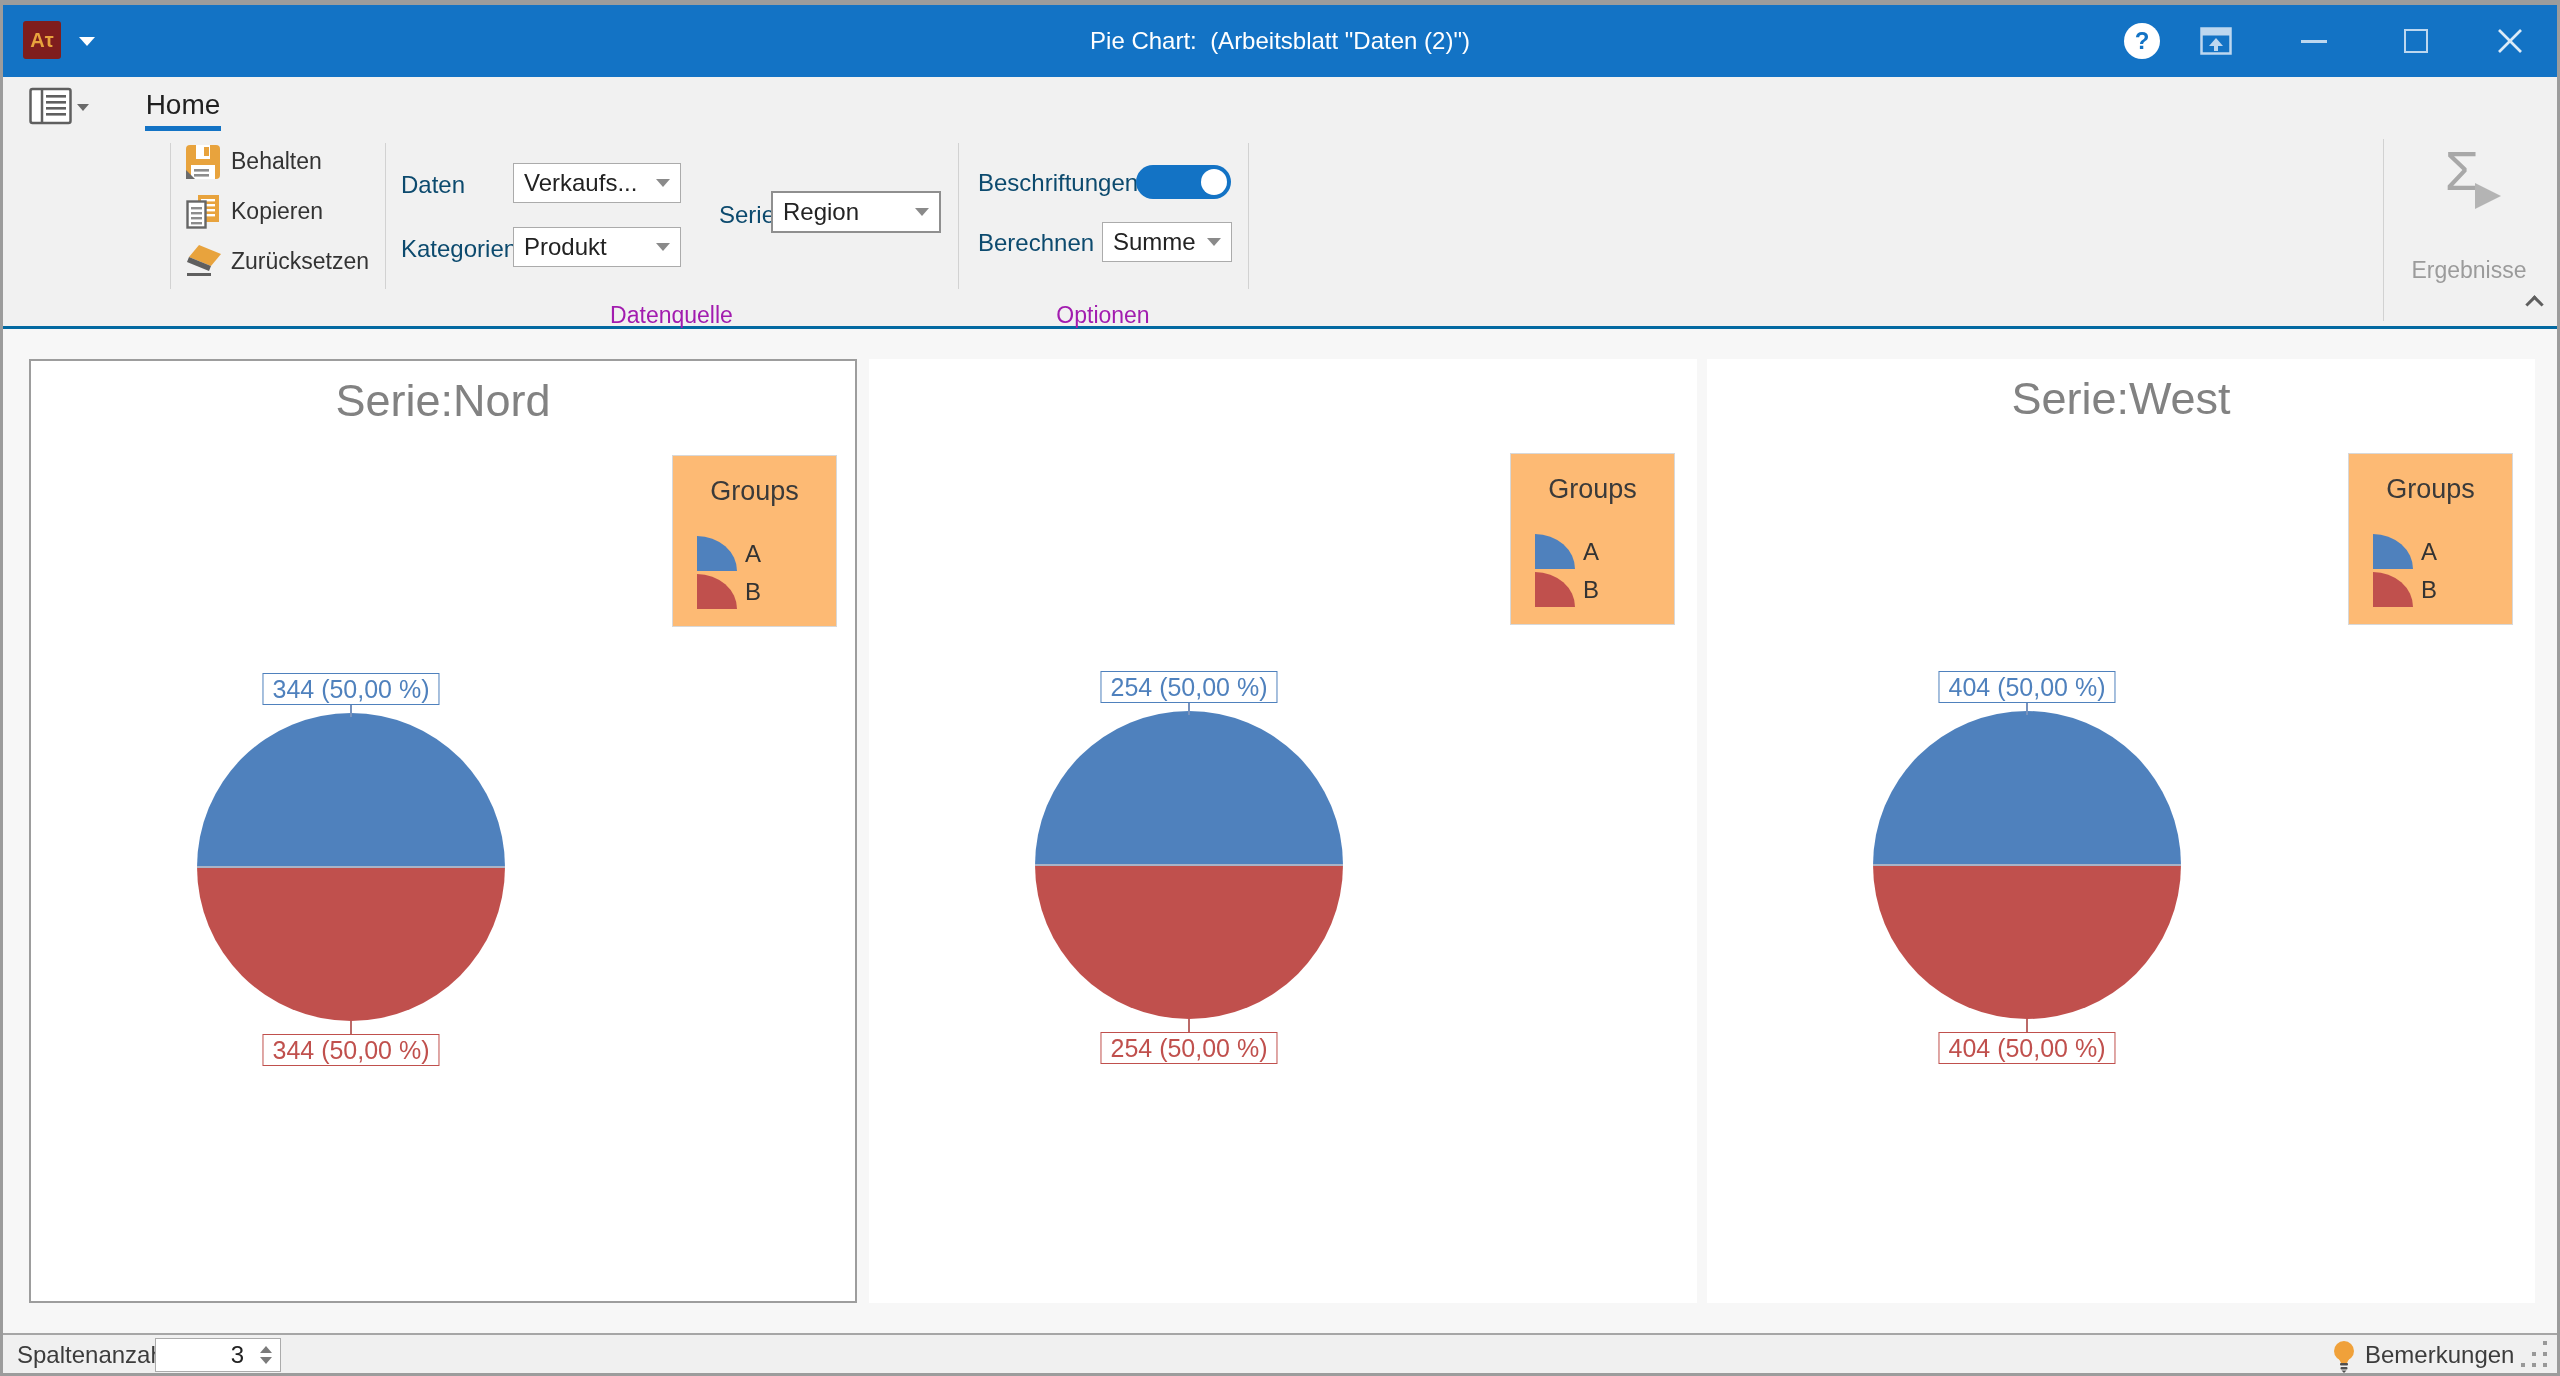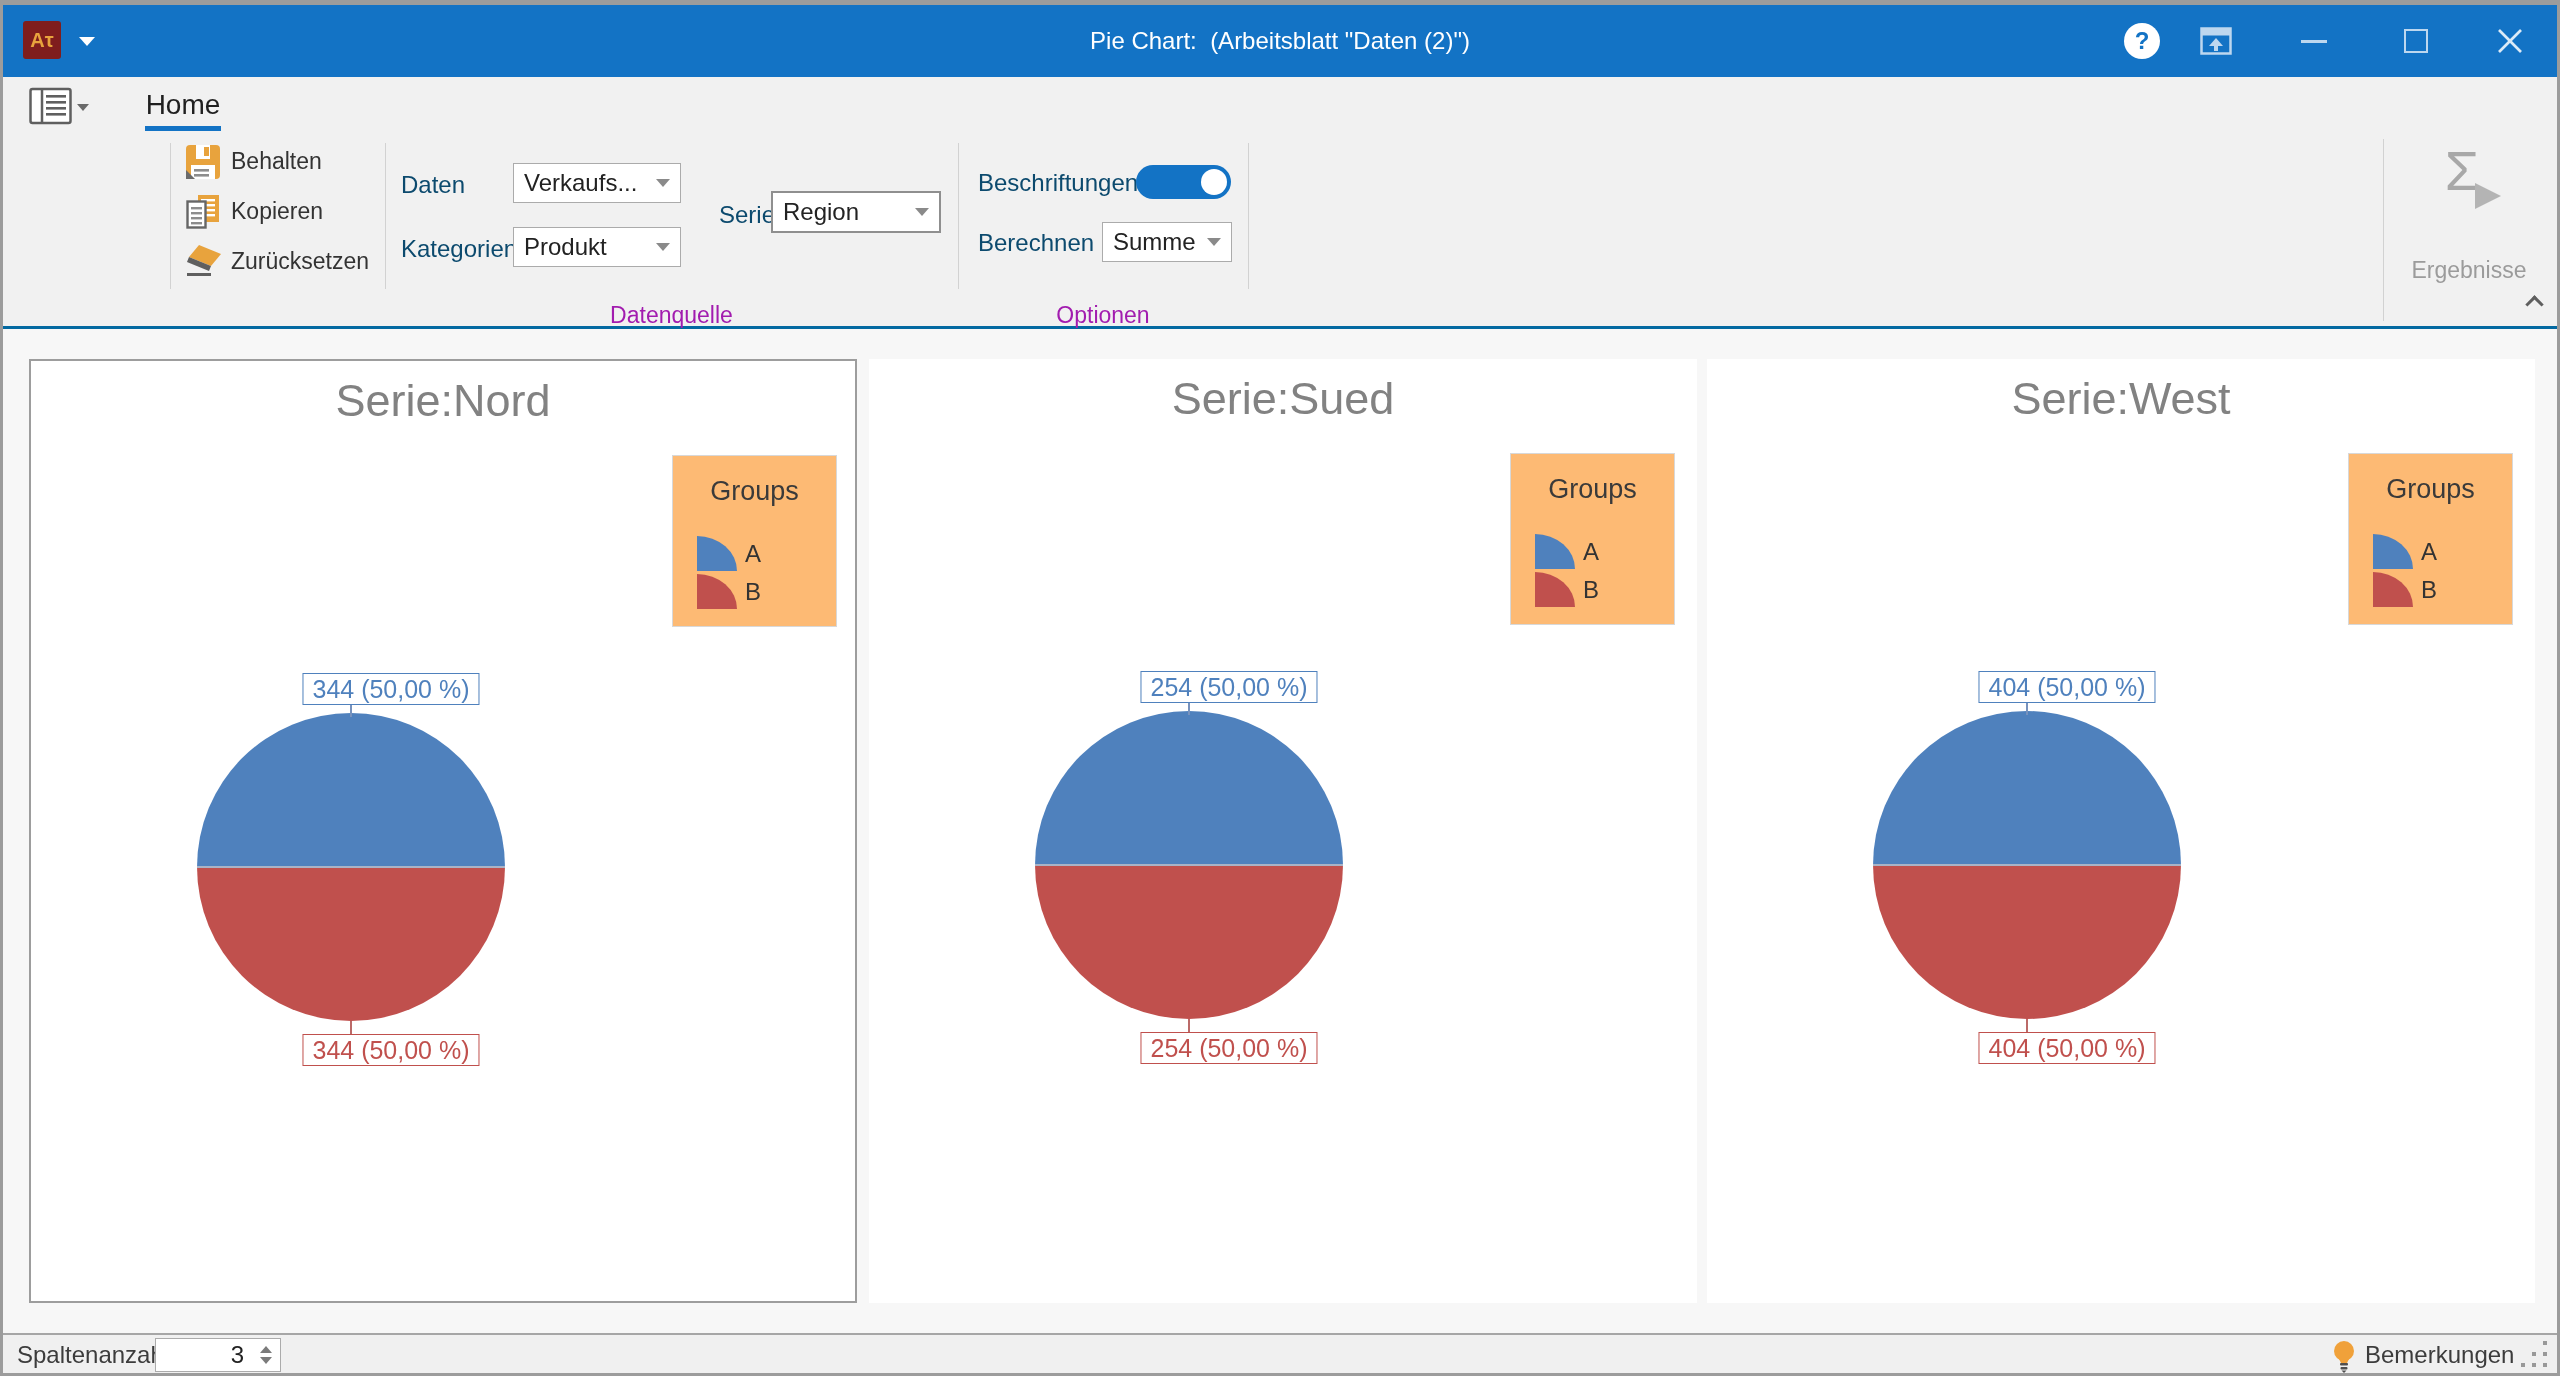--- a/index.html
+++ b/index.html
@@ -74,21 +74,21 @@
   .legend{position:absolute;left:641px;top:94px;width:165px;height:172px;background:#fdba74;border:1px solid #d8d8d8;}
   .legend-title{position:absolute;left:0;right:0;top:20px;text-align:center;font-size:27px;color:#3a3a3a;}
   .swatch{position:absolute;left:24px;width:40px;height:35px;border-radius:0 100% 0 0;}
   .swatch-a{top:80px;background:#4F81BD;}
   .swatch-b{top:118px;background:#C0504D;}
   .legend-label{position:absolute;left:72px;font-size:24px;color:#333;}
   .label-a{top:84px;} .label-b{top:122px;}
   .pie{position:absolute;left:166px;top:352px;width:308px;height:308px;border-radius:50%;
     background:linear-gradient(to bottom,#4F81BD 0%,#4F81BD 49.6%,#a9b3c6 49.6%,#a9b3c6 50.3%,#C0504D 50.3%,#C0504D 100%);}
   .pie-label{position:absolute;left:320px;transform:translateX(-50%);background:#fff;
-    font-size:25px;line-height:28px;padding:1px 9px;white-space:nowrap;margin-left:40px;}
+    font-size:25px;line-height:28px;padding:1px 9px;white-space:nowrap;}
   .pie-label.top{top:312px;border:1px solid #4F81BD;color:#4F81BD;}
   .pie-label.bottom{top:673px;border:1px solid #C0504D;color:#C0504D;}
   .conn{position:absolute;left:319px;width:2px;}
   .conn.top{top:344px;height:12px;background:#7792bd;}
   .conn.bottom{top:660px;height:13px;background:#bb6a68;}
   
   .statusbar{position:absolute;left:0;right:0;top:1328px;height:42px;background:#f0f0f0;border-top:2px solid #a6a6a6;}
   .sb-left-label{position:absolute;left:14px;top:0;line-height:40px;font-size:24px;color:#3c3c3c;}
   .spinner{position:absolute;left:152px;top:3px;width:126px;height:34px;background:#fff;border:1px solid #ababab;}
   .spinner-value{position:absolute;right:36px;top:0;width:70px;height:32px;border:none;background:transparent;
@@ -251,21 +251,20 @@
         <div class="legend-label label-b">B</div>
       </div>
       <div class="pie"></div>
       <div class="pie-label top">344 (50,00 %)</div>
       <div class="conn top"></div>
       <div class="conn bottom"></div>
       <div class="pie-label bottom">344 (50,00 %)</div>
     </div>
 
     <div class="panel p2">
-      <div class="chart-title">Serie:Sued</div>
       <div class="legend">
         <div class="legend-title">Groups</div>
         <div class="swatch swatch-a"></div>
         <div class="legend-label label-a">A</div>
         <div class="swatch swatch-b"></div>
         <div class="legend-label label-b">B</div>
       </div>
       <div class="pie"></div>
       <div class="pie-label top">254 (50,00 %)</div>
       <div class="conn top"></div>

